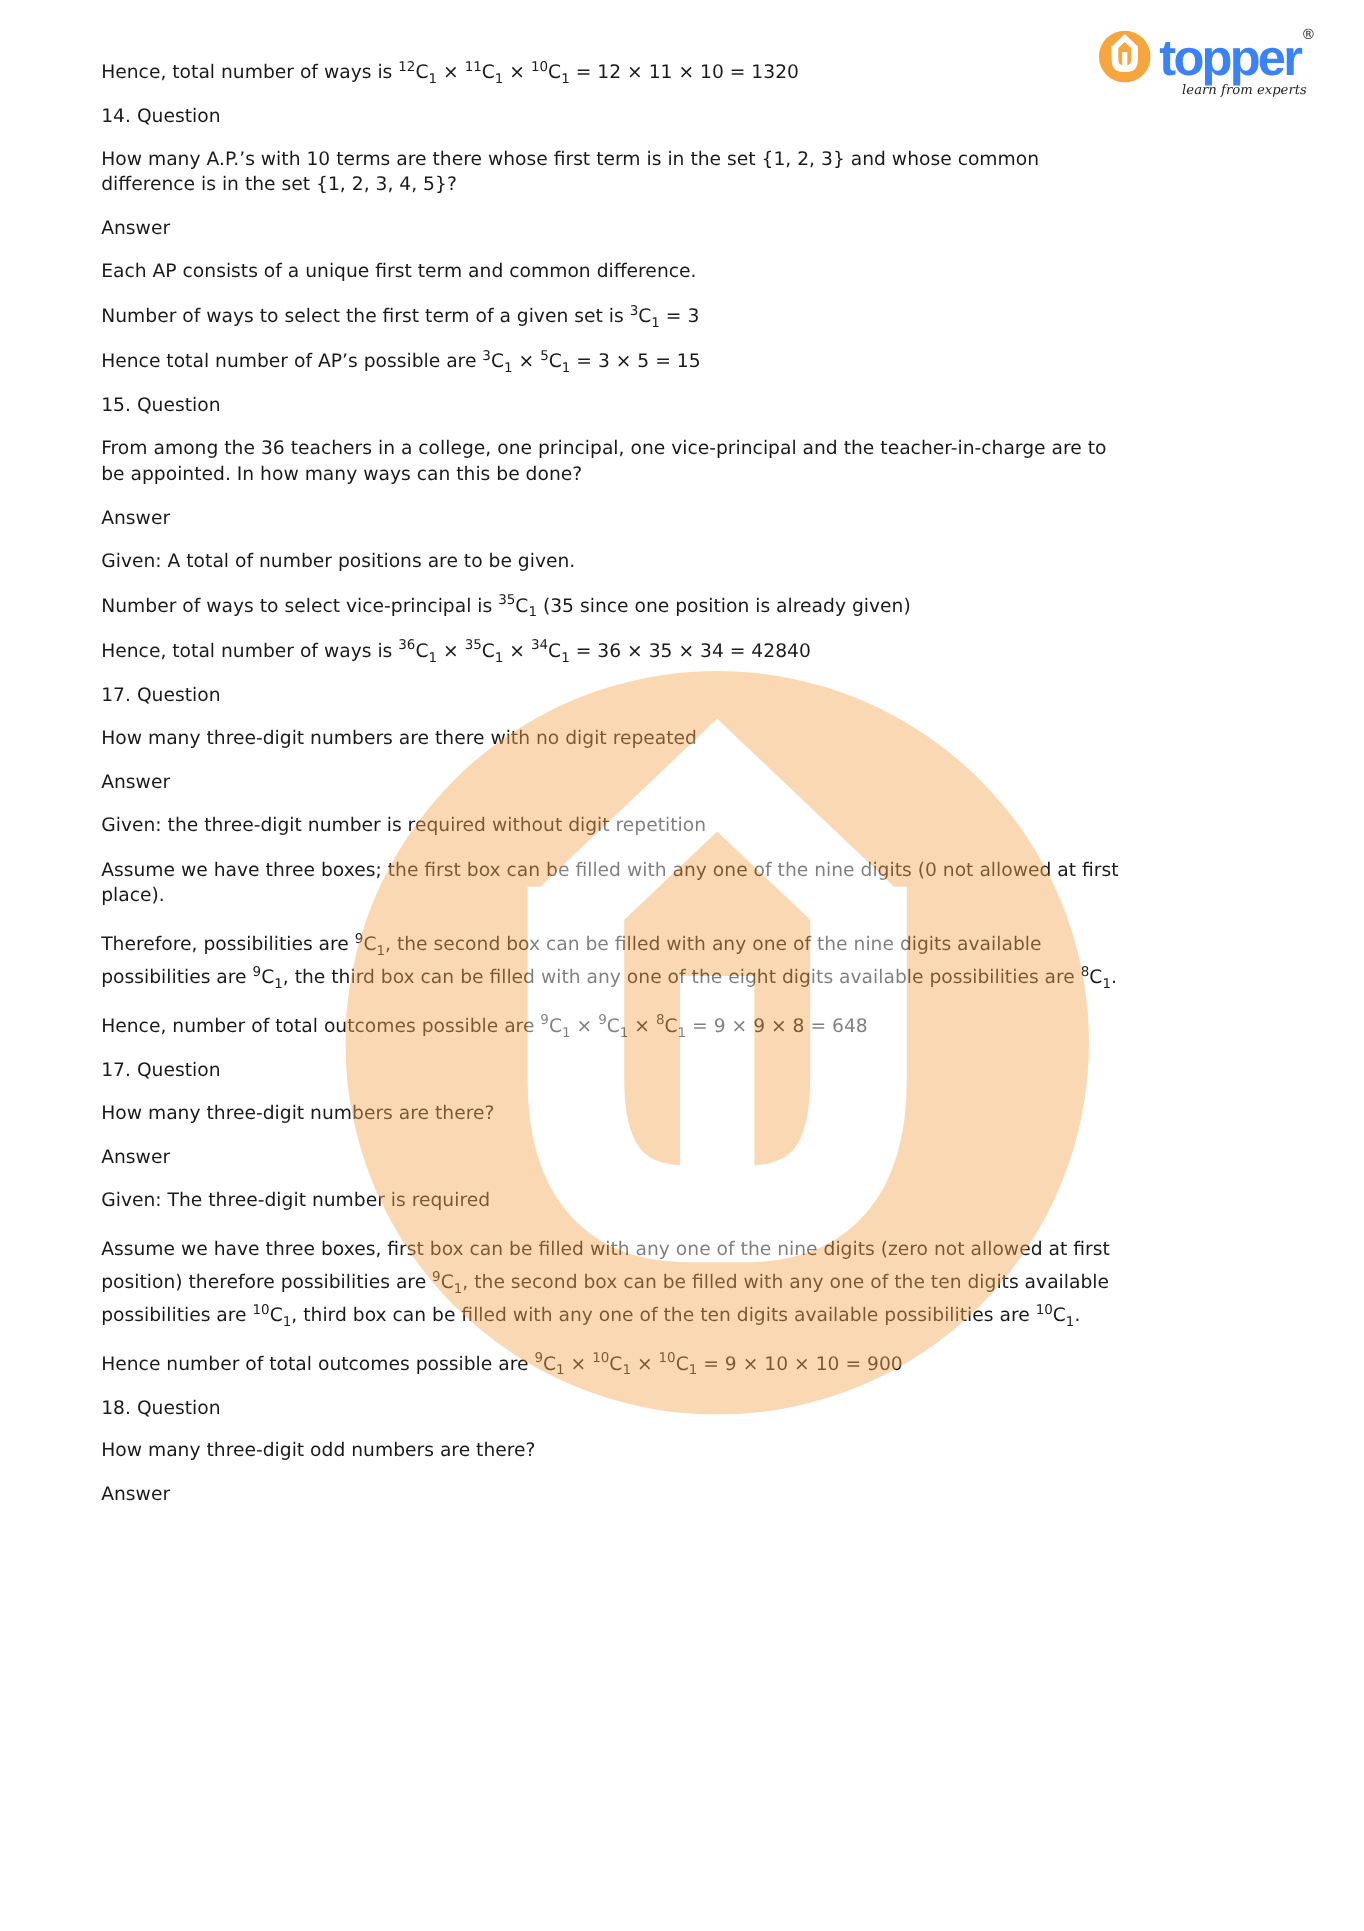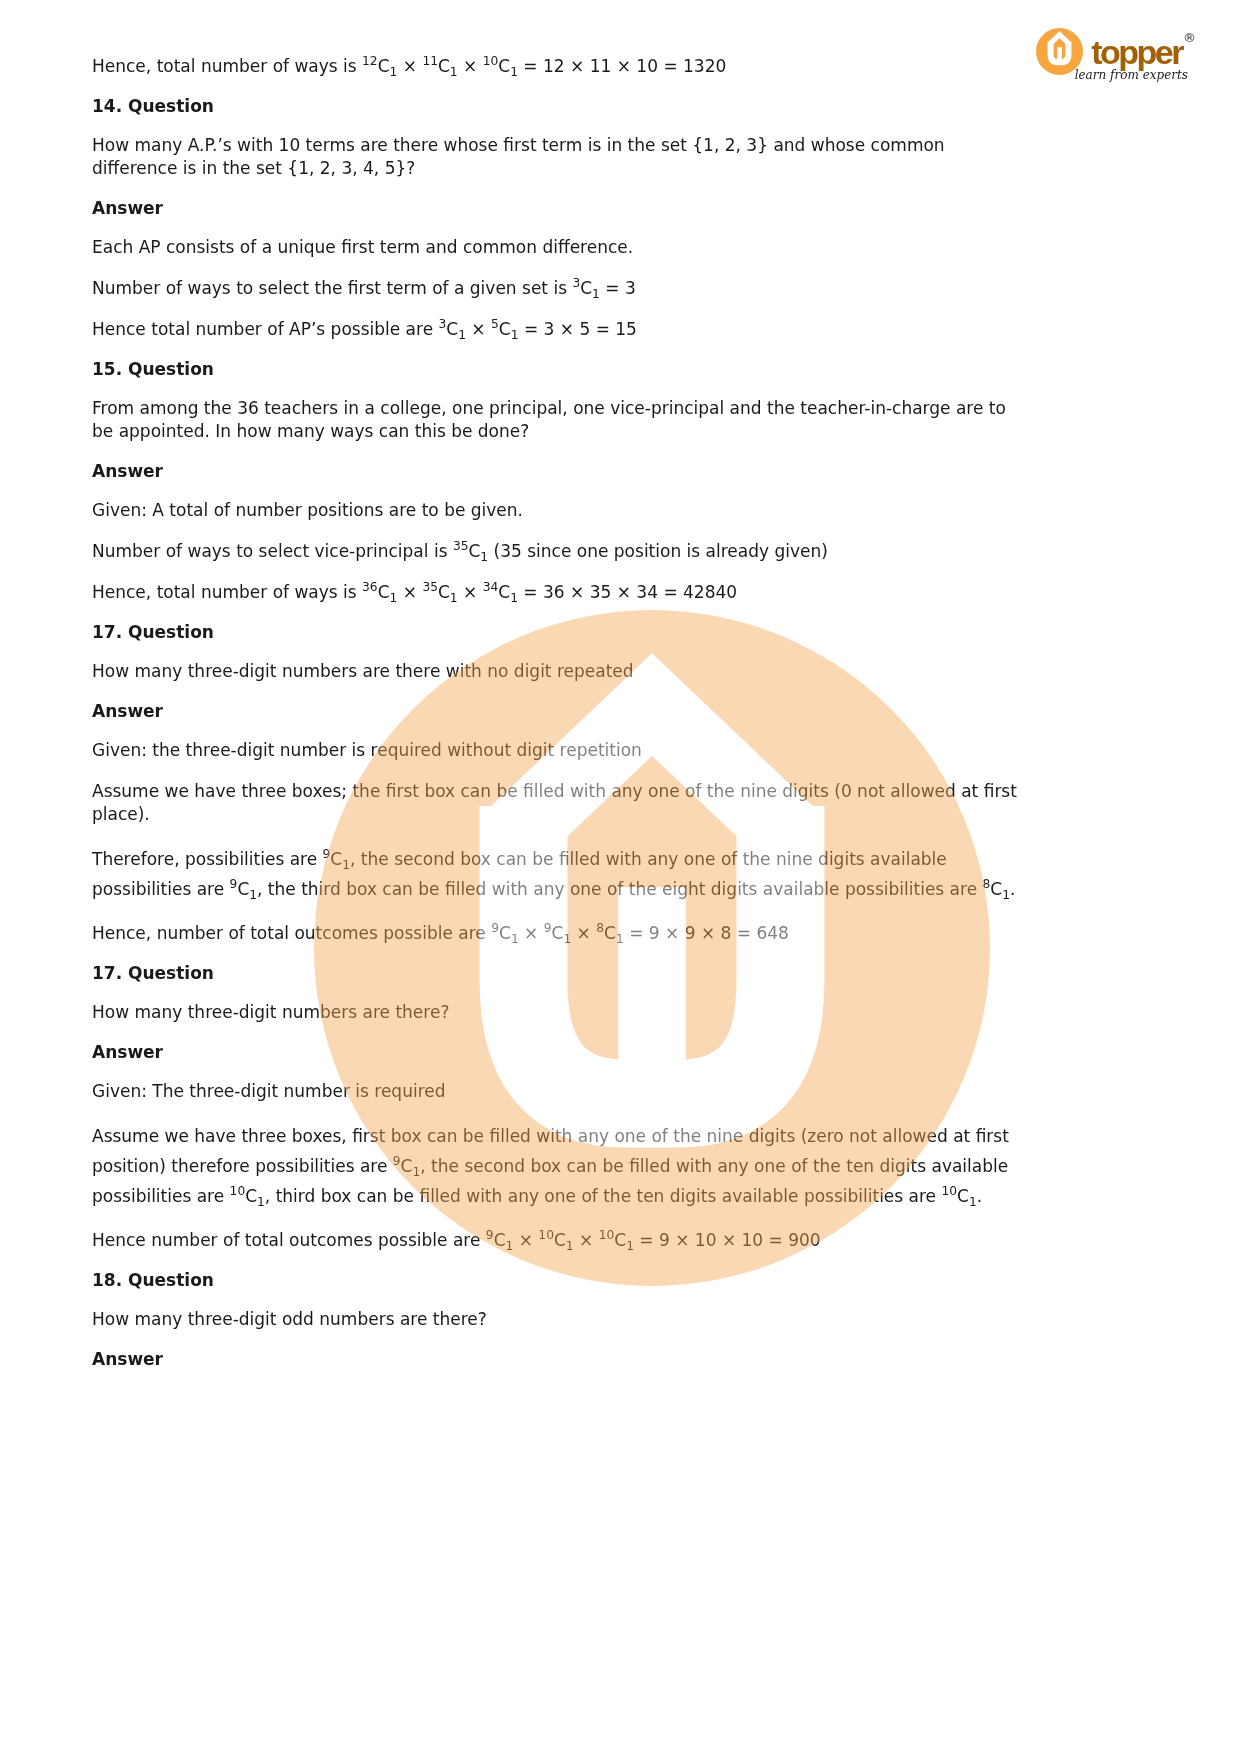--- a/index.html
+++ b/index.html
@@ -12,35 +12,35 @@
     color:#1a1a1a;
   }
   
   .content{
     position:absolute;left:63px;top:55px;width:1117px;
     font-size:17px;
     z-index:1;
     margin-left:29px;
   }
   .blk{margin:0 0 18px;line-height:23px;white-space:pre-wrap;}
-  .hd{font-weight:700;margin:2px 0 18px;white-space:pre-wrap;}
+  .hd{font-weight:400;margin:2px 0 18px;white-space:pre-wrap;}
   .tall{line-height:30px;}
   .content sup{font-size:.72em;vertical-align:super;line-height:0;}
   .content sub{font-size:.72em;vertical-align:sub;line-height:0;}
   
   .logo{
     position:absolute;top:28px;right:58px;
     display:flex;align-items:center;gap:8px;
     z-index:3;
   }
   .logo-mark{width:47px;height:47px;display:block;}
   .logo-text{position:relative;}
   .brand{
-    font-size:34px;font-weight:700;letter-spacing:-2.5px;line-height:1;
-    color:#a16207;
+    font-size:46px;font-weight:700;letter-spacing:-2.5px;line-height:1;
+    color:#3b82f6;
     font-family:"Liberation Sans","DejaVu Sans",sans-serif;
   }
   .reg{position:absolute;top:-5px;right:-14px;font-size:13px;font-weight:400;color:#333;letter-spacing:0;}
   .tagline{
     position:absolute;right:-6px;bottom:-13px;
     font-family:"DejaVu Serif","Liberation Serif",serif;
     font-style:italic;font-size:12px;color:#222;white-space:nowrap;
   }
   
   .watermark{

